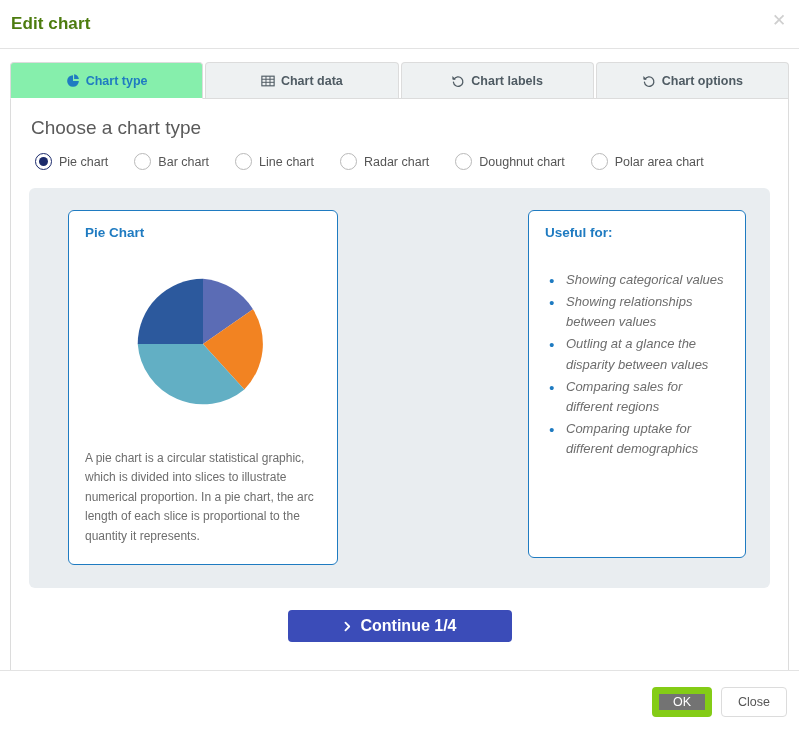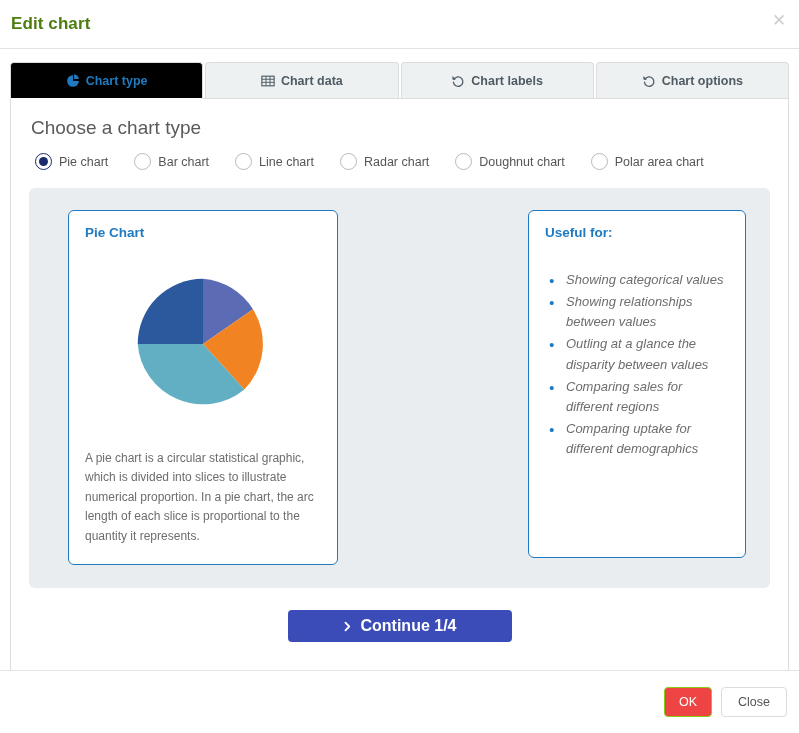--- a/index.html
+++ b/index.html
@@ -46,21 +46,21 @@
     border: 1px solid #dcdcdc;
     border-bottom: none;
     border-radius: 4px 4px 0 0;
     margin-right: 2px;
     color: #4f5b63;
     cursor: pointer;
     position: relative;
   }
   .tab:last-child { margin-right: 0; }
   .tab.active {
-    background: #000000;
+    background: #86efac;
     color: #1f7bc1;
     margin-bottom: -1px;
     height: 37px;
     border-bottom: 1px solid #ffffff;
     z-index: 2;
     text-align: center;
   }
   .tab-icon { display: inline-flex; width: 14px; height: 14px; }
 
   
@@ -165,21 +165,21 @@
     display: flex; align-items: center; justify-content: flex-end;
     gap: 9px; padding-right: 12px;
     background: #fff;
   }
   .btn {
     height: 30px; min-width: 44px; padding: 0 14px;
     border-radius: 4px; font-size: 12.5px;
     font-family: "Liberation Sans", sans-serif;
     cursor: pointer;
   }
-  .btn-primary { background: #ef4444; border: 1px solid #84cc16; color: #fff; }
+  .btn-primary { background: #737373; border: 7px solid #84cc16; color: #fff; }
   .btn-default { background: #fff; border: 1px solid #dcdcdc; color: #555; padding: 0 16px; }
 </style>
 </head>
 <body>
 
 <div class="dialog-header">
   <div class="dialog-title">Edit chart</div>
   <div class="close-x">✕</div>
 </div>
 

